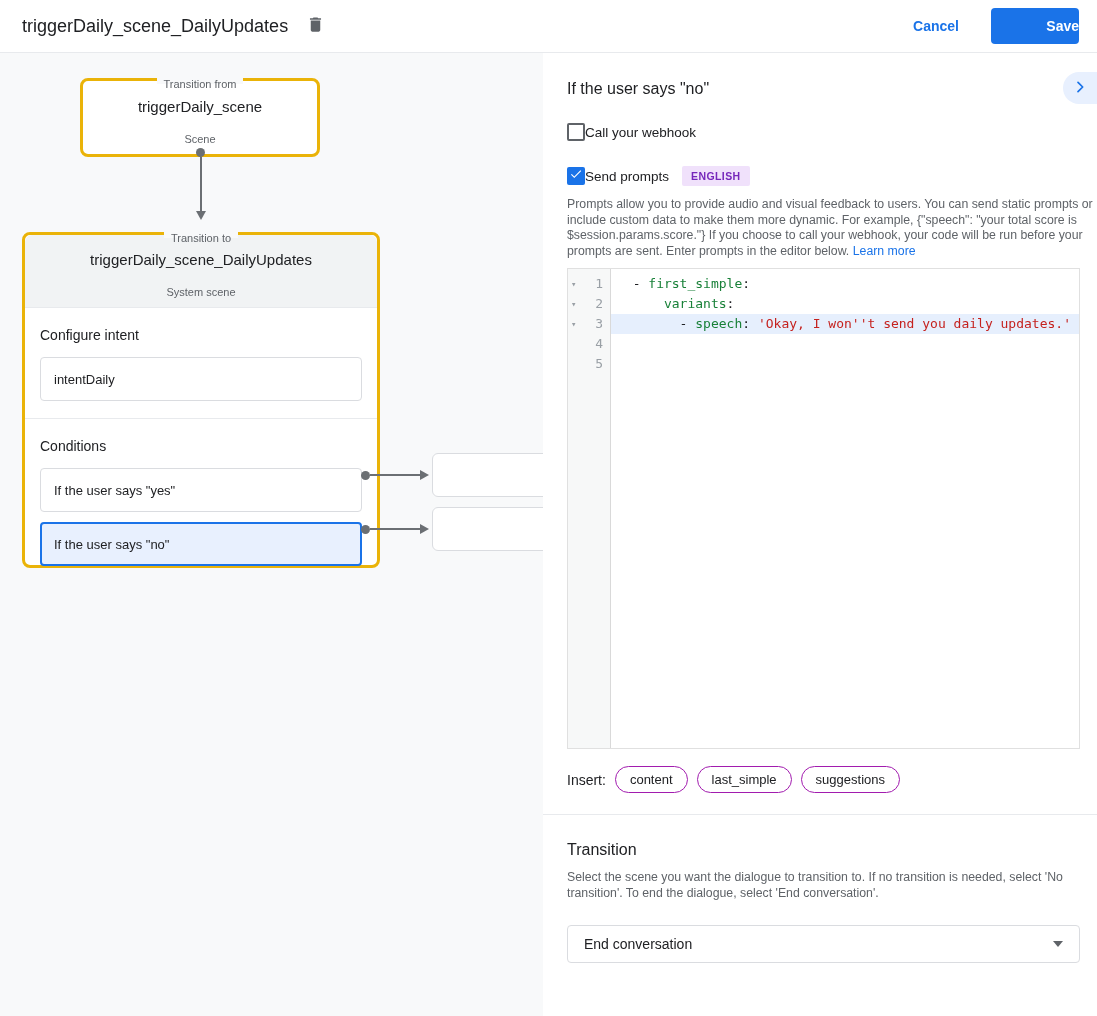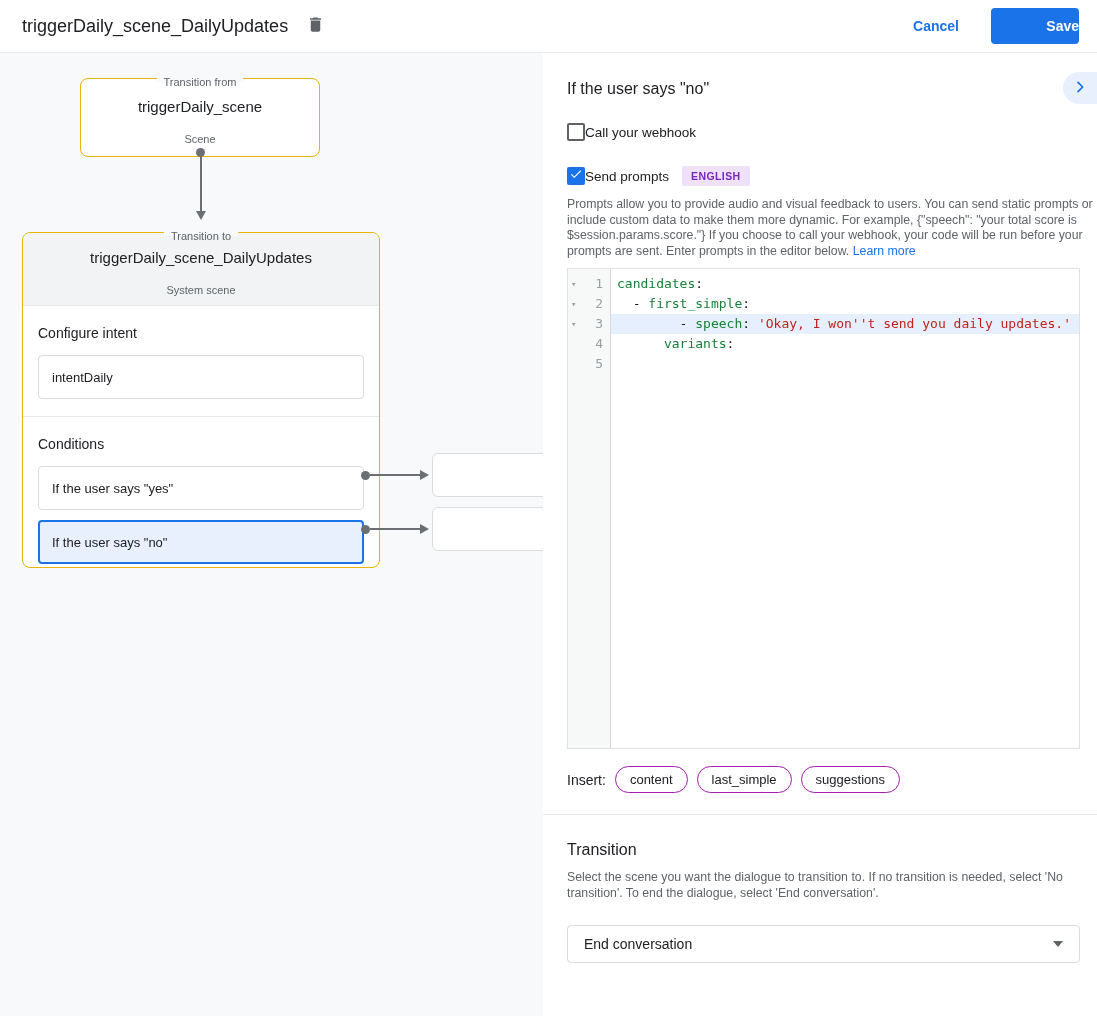--- a/index.html
+++ b/index.html
@@ -11,21 +11,21 @@
             border-bottom:1px solid #e8eaed; display:flex; align-items:center; z-index:5; }
   .topbar-title { font-size:18px; color:#202124; margin-left:22px; }
   .trash-btn { margin-left:18px; border:none; background:transparent; cursor:pointer; display:flex; align-items:center; }
   .topbar-spacer { flex:1; }
   .cancel-link { color:#1a73e8; font-size:14px; font-weight:bold; background:transparent; border:none; cursor:pointer; margin-right:32px; }
   .save-btn { background:#1a73e8; color:#fff; font-size:14px; font-weight:bold; border:none; border-radius:4px;
               width:88px; height:36px; margin-right:18px; cursor:pointer;text-align:right; }
 
   
   .canvas { position:absolute; top:53px; left:0; width:543px; height:963px; background:#f8f9fa; z-index:1; }
-  .flow-box { position:absolute; background:#fff; border:1px solid #eab308; border-radius:8px; }
+  .flow-box { position:absolute; background:#fff; border:3px solid #eab308; border-radius:8px; }
   .flow-legend { position:absolute; top:-7px; left:0; right:0; text-align:center; pointer-events:none; }
   .flow-legend span { font-size:11px; color:#5f6368; line-height:13px; padding:0 7px;
                       background:linear-gradient(to bottom,#f8f9fa 50%,#ffffff 50%); }
   .flow-legend.on-gray span { background:linear-gradient(to bottom,#f8f9fa 50%,#f1f3f4 50%); }
 
   .node-from { left:80px; top:25px; width:240px; height:79px; display:flex; flex-direction:column;
                align-items:center; justify-content:center; padding-top:8px; }
   .node-title { font-size:15px; color:#202124; }
   .node-sub { font-size:11px; color:#5f6368; margin-top:18px; }
 
@@ -189,24 +189,23 @@
 
   <div class="editor">
     <div class="gutter">
         <div class="gutter-row"><span class="fold">▾</span><span>1</span></div>
         <div class="gutter-row"><span class="fold">▾</span><span>2</span></div>
         <div class="gutter-row"><span class="fold">▾</span><span>3</span></div>
         <div class="gutter-row"><span>4</span></div>
         <div class="gutter-row"><span>5</span></div>
       </div>
     <div class="code">
-        <div class="code-line"><span class="tok-key">candidates</span><span class="tok-p">:</span></div>
         <div class="code-line"><span class="tok-p">  - </span><span class="tok-key">first_simple</span><span class="tok-p">:</span></div>
+        <div class="code-line"><span class="tok-p">      </span><span class="tok-key">variants</span><span class="tok-p">:</span></div>
         <div class="code-line hl"><span class="tok-p">        - </span><span class="tok-key">speech</span><span class="tok-p">: </span><span class="tok-str">'Okay, I won''t send you daily updates.'</span></div>
-        <div class="code-line"><span class="tok-p">      </span><span class="tok-key">variants</span><span class="tok-p">:</span></div>
         <div class="code-line"></div>
       </div>
   </div>
 
   <div class="insert-row">
     <span class="insert-label">Insert:</span>
     <button class="chip">content</button>
     <button class="chip">last_simple</button>
     <button class="chip">suggestions</button>
   </div>

